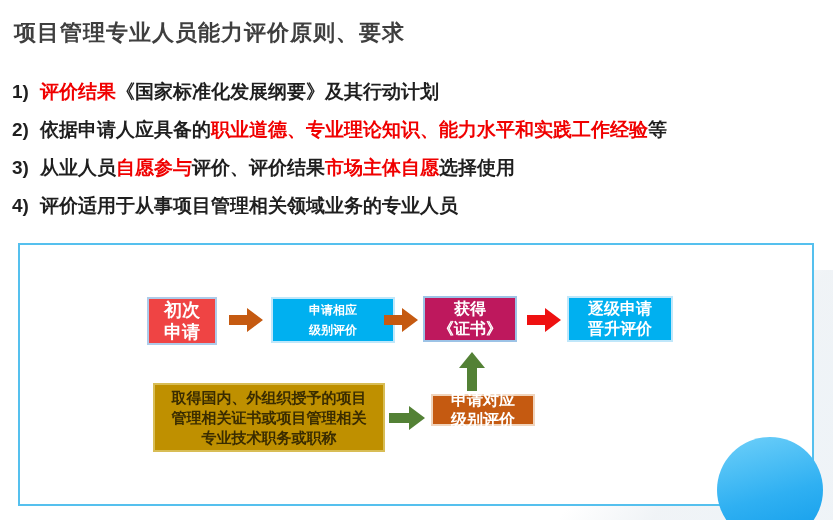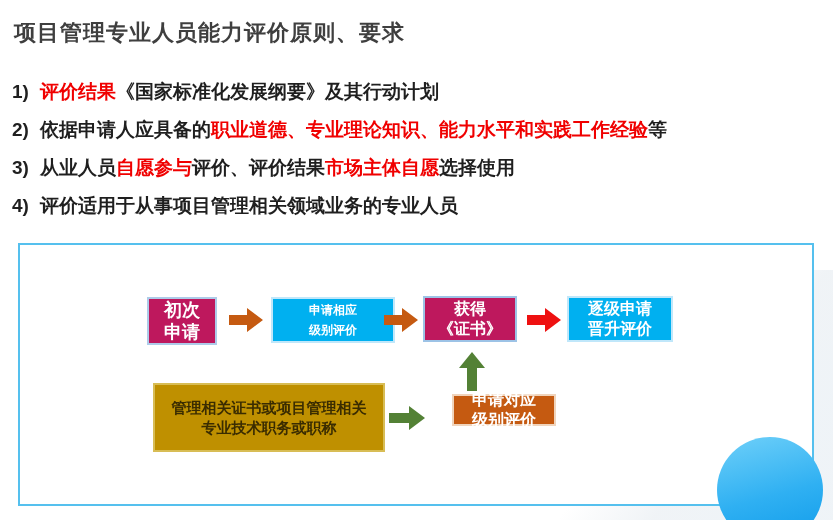--- a/index.html
+++ b/index.html
@@ -37,26 +37,26 @@
     position:absolute;left:18px;top:243px;width:796px;height:263px;
     border:2px solid #55c0ee;background:#ffffff;box-sizing:border-box;z-index:1;
   }
   .node{
     position:absolute;display:flex;flex-direction:column;align-items:center;
     justify-content:center;text-align:center;font-weight:bold;color:#ffffff;
     box-sizing:border-box;
   }
   .node span{display:block;}
 
-  .n-initial{left:127px;top:52px;width:70px;height:48px;background:#be185d;border:2px solid #aecbe9;font-size:18px;line-height:22px;}
+  .n-initial{left:127px;top:52px;width:70px;height:48px;background:#ef4444;border:2px solid #aecbe9;font-size:18px;line-height:22px;}
   .n-applylevel{left:251px;top:52px;width:124px;height:46px;background:#00b0f0;border:2px solid #c0e7fa;font-size:12px;line-height:20px;}
   .n-cert{left:403px;top:51px;width:94px;height:46px;background:#be185d;border:2px solid #9dc3e6;font-size:16px;line-height:20px;}
   .n-promote{left:547px;top:51px;width:106px;height:46px;background:#00b0f0;border:2px solid #c0e7fa;font-size:16px;line-height:20px;text-align:center;}
   .n-gold{left:133px;top:138px;width:232px;height:69px;background:#bf9000;border:2px solid #d8bd55;color:#3a2c00;font-size:15px;line-height:20px;}
-  .n-corr{left:432px;top:149px;width:104px;height:32px;background:#c55a11;border:2px solid #f0d4bc;font-size:16px;line-height:20px;}
+  .n-corr{left:411px;top:149px;width:104px;height:32px;background:#c55a11;border:2px solid #f0d4bc;font-size:16px;line-height:20px;}
 
   .arrow{position:absolute;}
   .arrow-orange polygon{fill:#c55a11;}
   .arrow-red polygon{fill:#ee1111;}
   .arrow-green polygon{fill:#538135;}
   .a1{left:209px;top:62px;}
   .a2{left:364px;top:62px;}
   .a3{left:507px;top:62px;}
   .a-up{left:439px;top:107px;}
   .a-lat{left:369px;top:160px;}
@@ -128,20 +128,21 @@
     <div class="node n-promote">
       <span>逐级申请</span>
       <span>晋升评价</span>
     </div>
 
     <svg class="arrow arrow-green a-up" width="26" height="39" viewBox="0 0 26 39">
         <polygon points="13,0 26,16 18,16 18,39 8,39 8,16 0,16"></polygon>
       </svg>
 
     <div class="node n-gold">
+      <span>取得国内、外组织授予的项目</span>
       <span>管理相关证书或项目管理相关</span>
       <span>专业技术职务或职称</span>
     </div>
 
     <svg class="arrow arrow-green a-lat" width="36" height="26" viewBox="0 0 36 26">
         <polygon points="0,8 20,8 20,1 36,13 20,25 20,18 0,18"></polygon>
       </svg>
 
     <div class="node n-corr">
       <span>申请对应</span>

